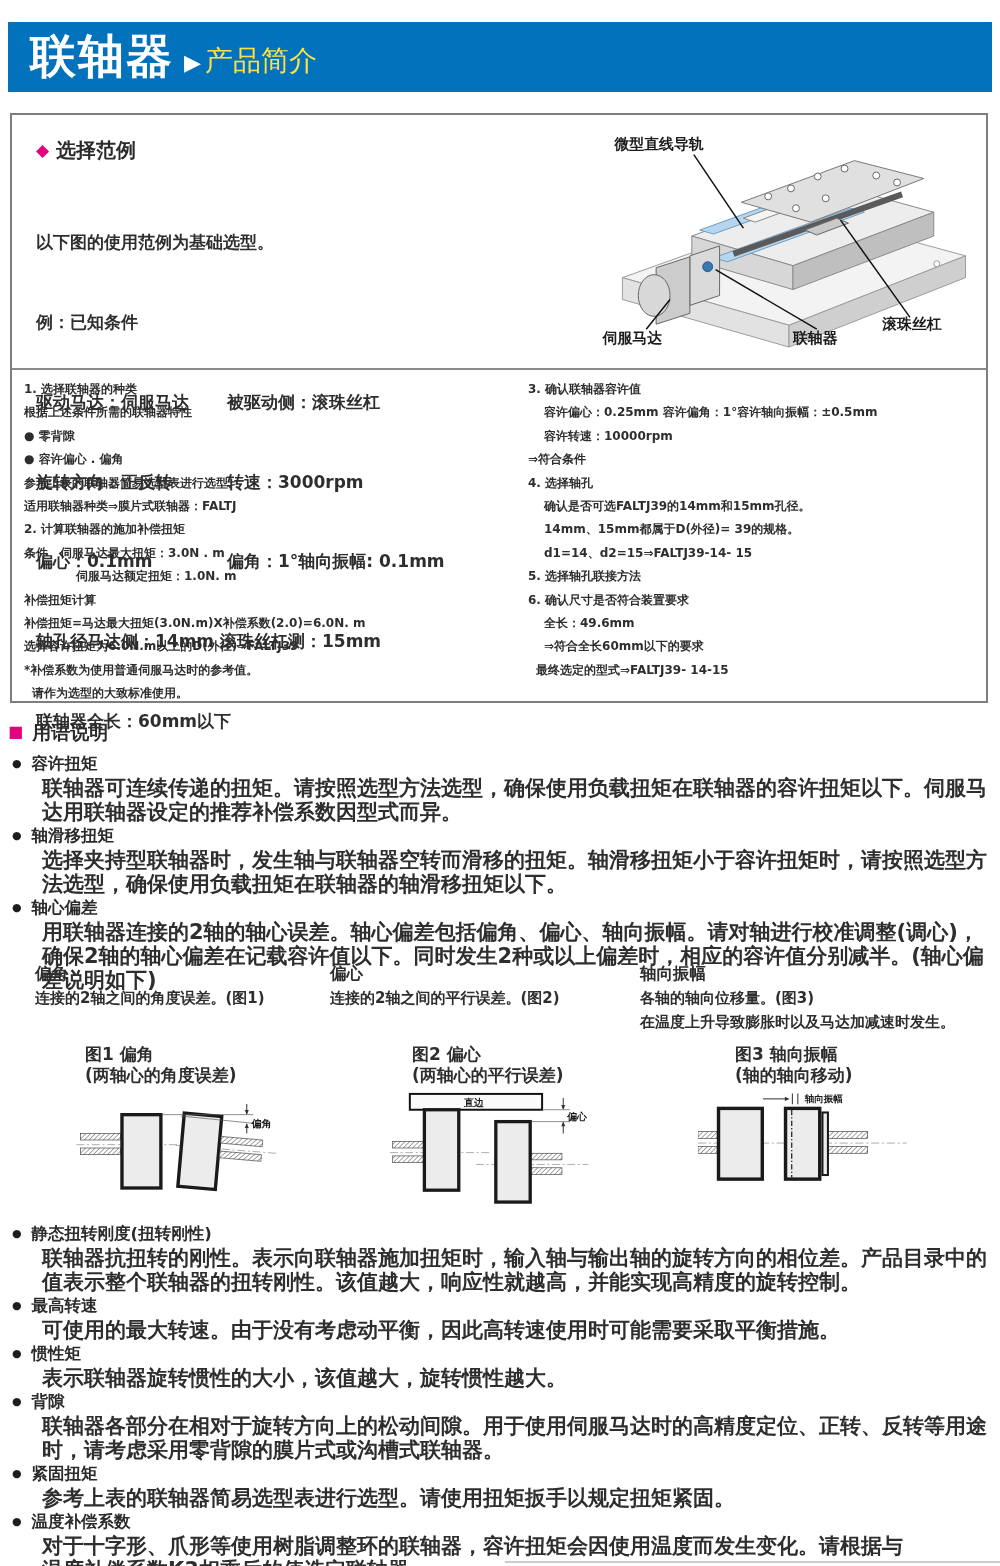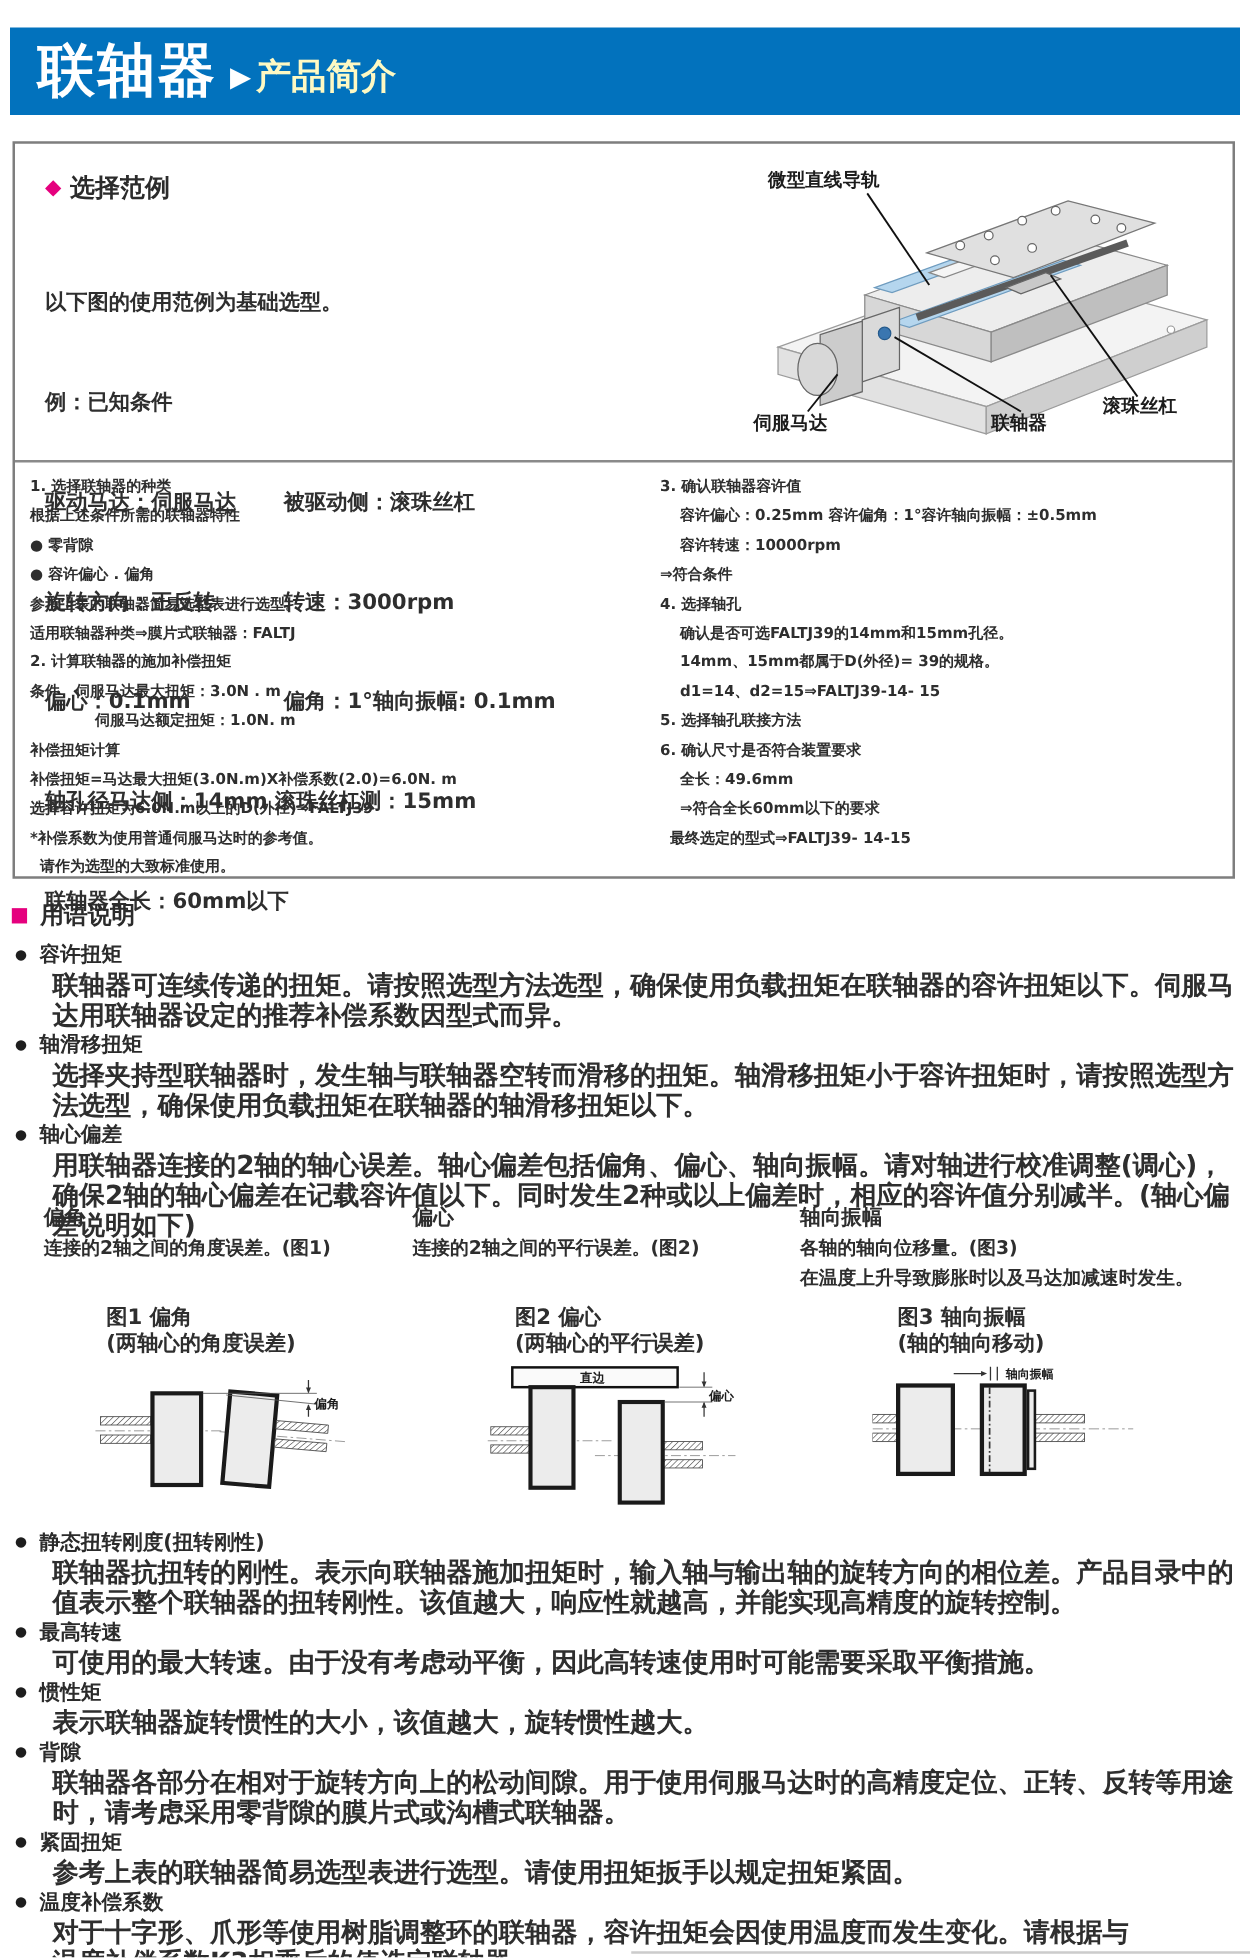--- a/index.html
+++ b/index.html
@@ -5,21 +5,21 @@
   * { margin:0; padding:0; box-sizing:border-box; }
   html,body { background:#ffffff; }
   body { font-family:"DejaVu Sans", sans-serif; color:#2e2e2e; }
   .page { position:relative; width:1000px; height:1566px; background:#fff; overflow:hidden; }
 
   
   .titlebar { position:absolute; left:8px; top:22px; width:984px; height:70px;
               background:#0272bd; display:flex; align-items:center; padding-left:22px; }
   .titlebar .t1 { color:#fff; font-size:46px; font-weight:700; letter-spacing:2px; }
   .titlebar .t-arrow { color:#fff; font-size:22px; margin:10px 4px 0 10px; }
-  .titlebar .t2 { color:#fef9c3; font-size:28px; font-weight:700; margin-top:8px; }
+  .titlebar .t2 { color:#fde047; font-size:28px; font-weight:400; margin-top:8px; }
 
   
   .selbox { position:absolute; left:10px; top:113px; width:978px; height:590px;
             border:2px solid #7e7e7e; background:#fff; }
   .sel-top { position:relative; height:253px; }
   .sel-left { position:absolute; left:24px; top:22px; }
   .sel-heading { display:flex; align-items:center; gap:7px; font-size:20px; font-weight:700; color:#2b2b2b; }
   .diamond { color:#e5007e; font-size:17px; line-height:1; }
   .sel-lines { margin-top:12px; font-size:17px; font-weight:700; line-height:26.6px; white-space:pre; }
   .pcol { display:inline-block; width:191px; }
@@ -47,21 +47,21 @@
 
   
   .figs { position:absolute; left:0; top:962px; width:889px; height:260px; }
   .figcol { position:absolute; top:0; }
   .figcol1 { left:35px; width:292px; }
   .figcol2 { left:330px; width:305px; }
   .figcol3 { left:640px; width:358px; }
   .ftitle { font-size:16.5px; font-weight:700; line-height:24px; }
   .fdesc  { font-size:15px;  font-weight:700; line-height:24px; white-space:nowrap; }
   .fcap { position:absolute; top:82px; font-size:17px; font-weight:700; line-height:21px; }
-  .fcap1 { left:85px; } .fcap2 { left:412px; } .fcap3 { left:718px; }
+  .fcap1 { left:85px; } .fcap2 { left:412px; } .fcap3 { left:735px; }
   .figsvg { position:absolute; }
   .fsvg1 { left:75px;  top:130px; }
   .fsvg2 { left:390px; top:124px; }
   .fsvg3 { left:698px; top:126px; }
 
   .bottom-rule { position:absolute; left:505px; top:1561px; width:495px; height:2px; background:#cccccc; }
 
   svg text { font-family:"DejaVu Sans", sans-serif; font-weight:700; fill:#1c1c1c; }
 </style>
 </head>

